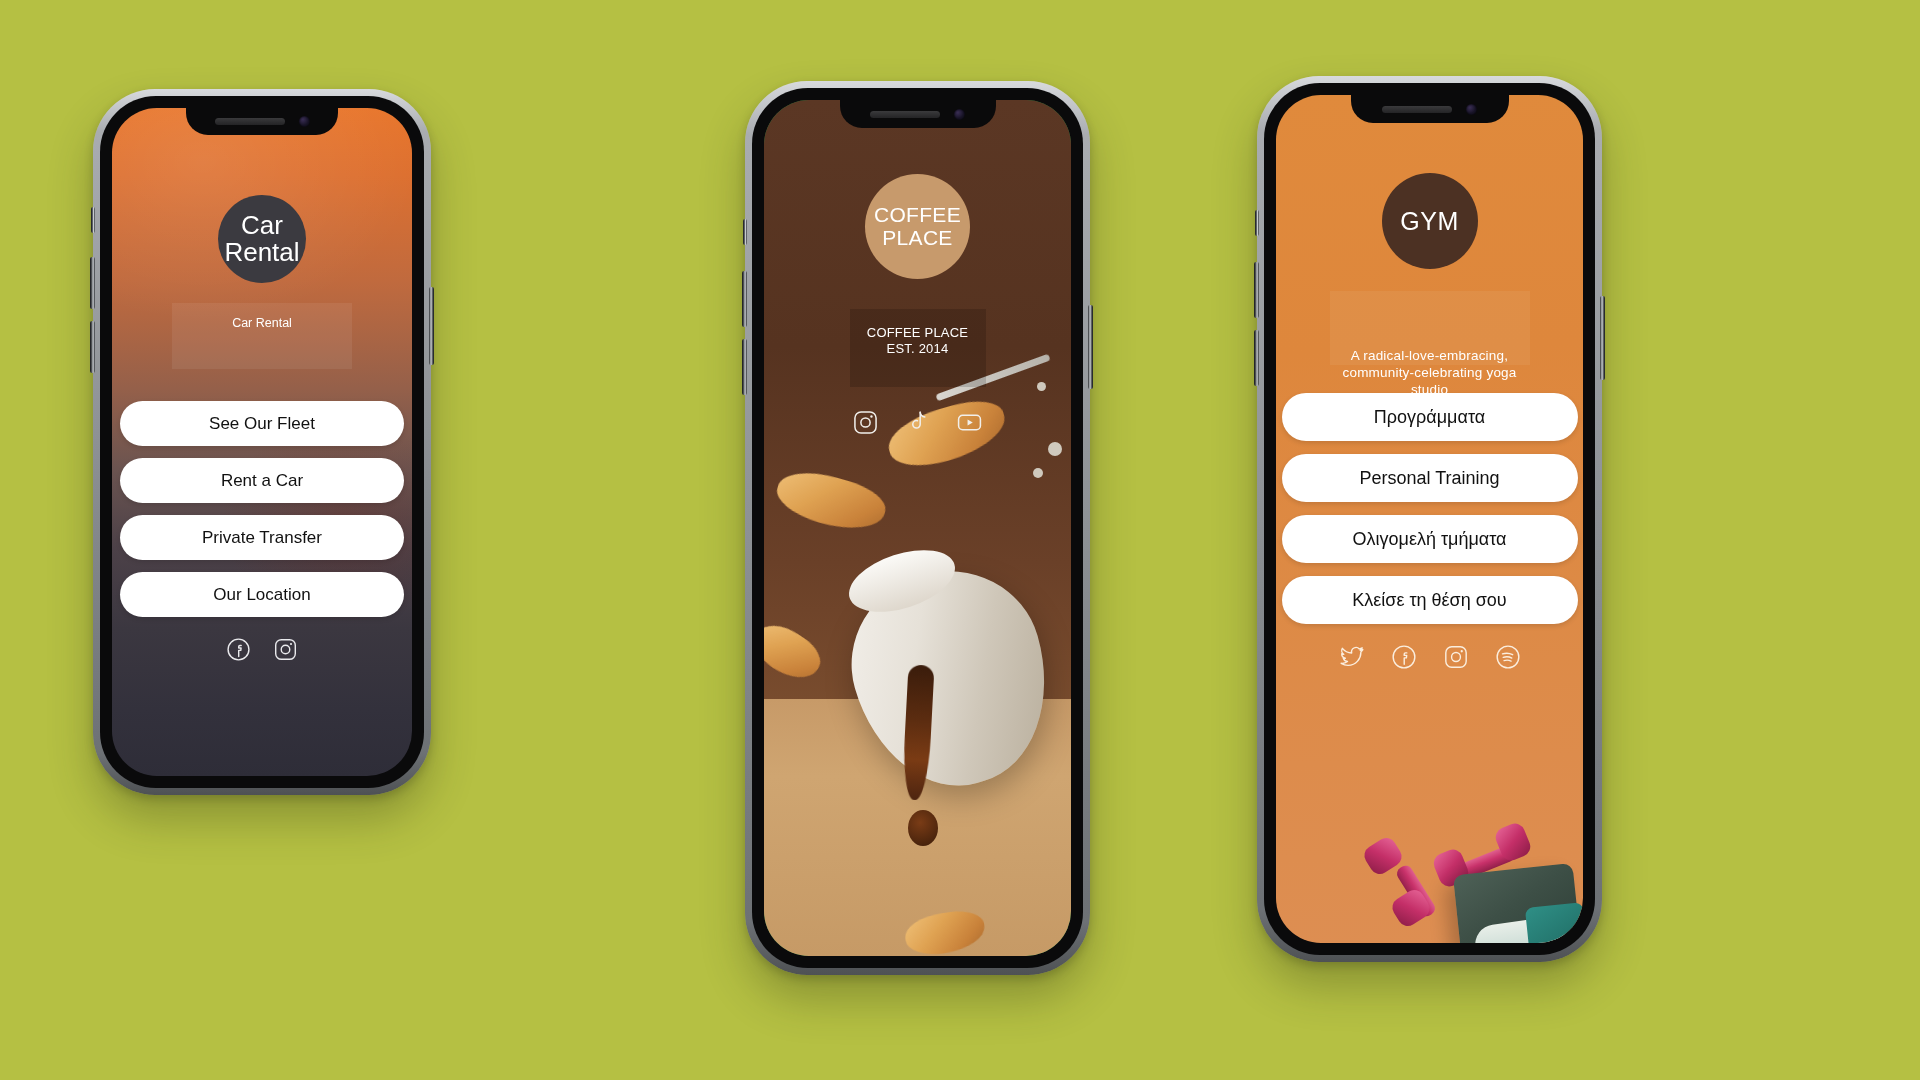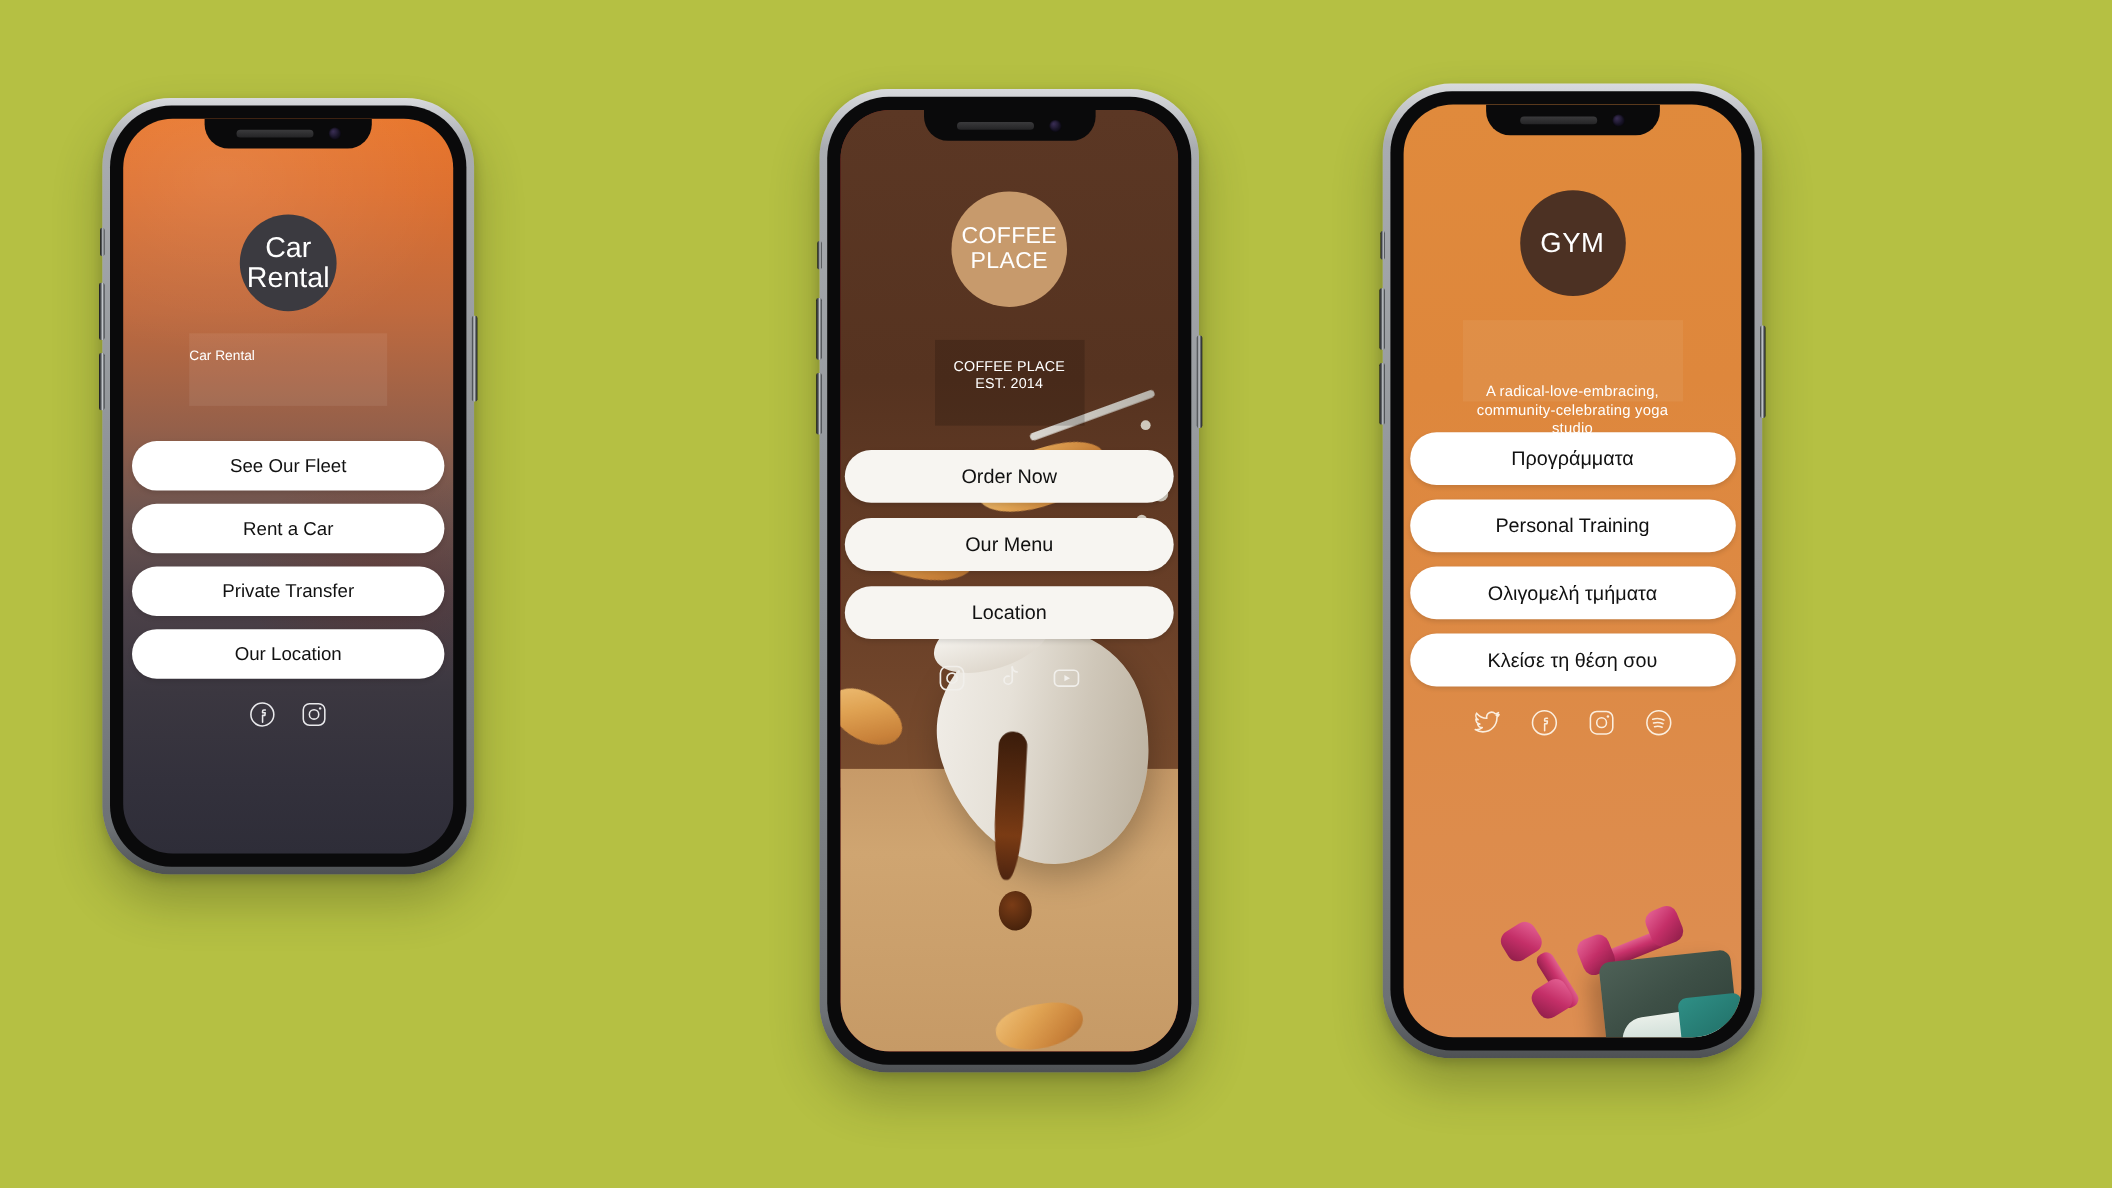--- a/index.html
+++ b/index.html
@@ -150,31 +150,31 @@
     width: 88px; height: 88px;
     background: #3b3a40;
     font-size: 26px;
     margin-top: 87px;
     align-items: center;
   }
   #phone-car .tagline-box {
     margin-top: 20px;
     width: 180px; height: 66px;
     background: rgba(255,255,255,.07);
-    display:flex; align-items:flex-start; 
+    display:flex; align-items:flex-start; justify-content:center;
     padding-top: 13px;
   }
   #phone-car .tagline { font-size: 12.5px; }
   #phone-car .cta-list { margin-top: 32px; gap: 12px; }
   #phone-car .cta { width: 284px; height: 45px; font-size: 17px; }
   #phone-car .socials { margin-top: 20px; gap: 22px; }
 
   
   #phone-coffee { left: 745px; top: 81px; width: 345px; height: 894px; }
-  #phone-coffee .screen { background: #7f1d1d; }
+  #phone-coffee .screen { background: #15803d; }
   #phone-coffee .notch { width: 156px; height: 28px; }
   
   .coffee-bg { position: absolute; inset: 0; overflow: hidden; }
   .coffee-wall {
     position: absolute; left:0; right:0; top:0; height: 72%;
     background: linear-gradient(180deg,#5b3724 0%,#563320 40%,#6a4028 75%,#7a4d2e 100%);
   }
   .coffee-table {
     position: absolute; left:0; right:0; bottom:0; height: 30%;
     background: linear-gradient(180deg,#c79a68 0%,#cfa571 30%,#c69a66 100%);
@@ -422,25 +422,20 @@
             <span>PLACE</span>
           </div>
 
           <div class="tagline-box">
             <div class="tagline">
               <div>COFFEE PLACE</div>
               <div>EST. 2014</div>
             </div>
           </div>
 
-          <div class="cta-list">
-            <button class="cta">Order Now</button>
-            <button class="cta">Our Menu</button>
-            <button class="cta">Location</button>
-          </div>
 
           <div class="socials">
             <a>
               <svg width="27" height="27" viewBox="0 0 24 24" fill="none" stroke="#f1efeb" stroke-width="1.35">
                 <rect x="2.6" y="2.6" width="18.8" height="18.8" rx="5.4"></rect>
                 <circle cx="12" cy="12" r="4.1"></circle>
                 <circle cx="17.3" cy="6.7" r="1.05" fill="#f1efeb" stroke="none"></circle>
               </svg>
             </a>
             <a>

